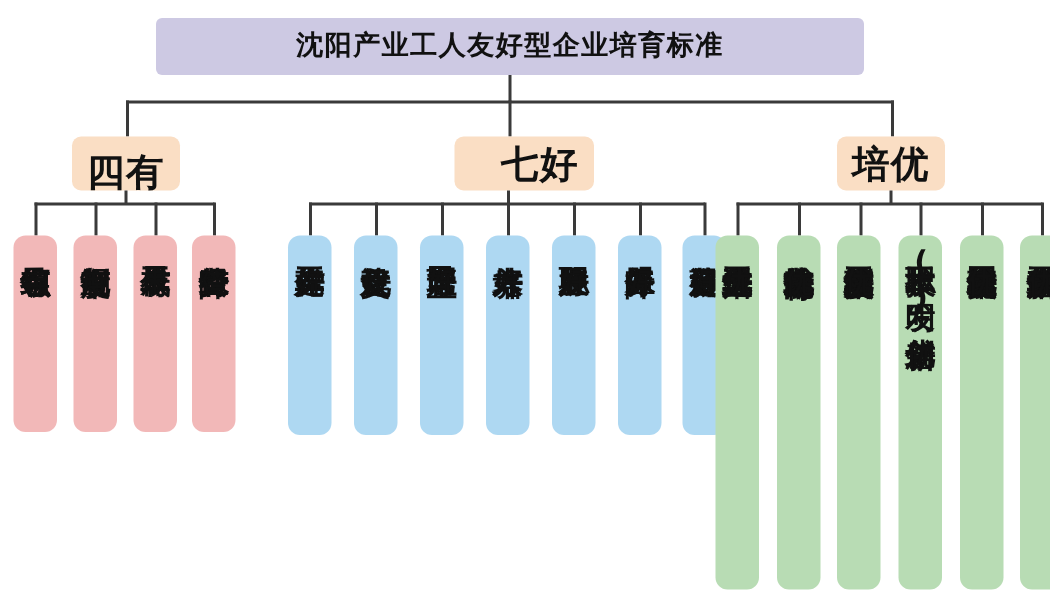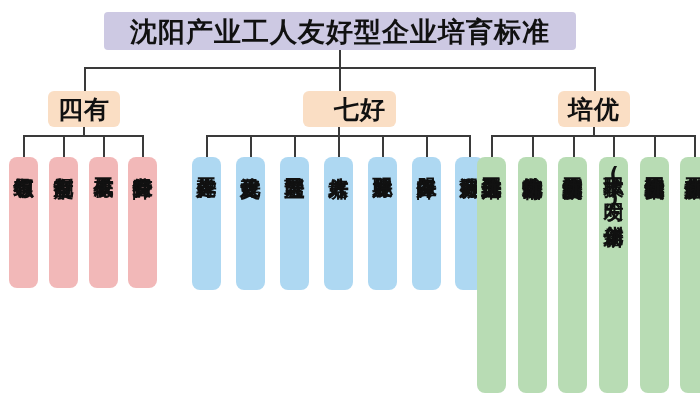--- a/index.html
+++ b/index.html
@@ -16,21 +16,21 @@
   .title-box{
     position:absolute;
     left:104px;top:12px;
     width:472px;height:38px;
     background:#cdc9e3;
     border-radius:4px;
     display:flex;align-items:center;justify-content:center;
     letter-spacing:1px;
   }
   .title-box .txt{
-    font-size:27px;
+    font-size:18px;
     font-weight:bold;
     color:#111111;
     line-height:1;
     white-space:nowrap;
   }
 
   
   .l2{
     position:absolute;
     background:#fadec4;
@@ -80,21 +80,21 @@
   <div class="title-box">
     <span class="txt">沈阳产业工人友好型企业培育标准</span>
   </div>
 
   <div class="ln v" style="left:339px;top:50px;height:18px;"></div>
   <div class="ln h" style="left:84px;top:67px;width:512px;"></div>
   <div class="ln v" style="left:84px;top:67px;height:24px;"></div>
   <div class="ln v" style="left:339px;top:67px;height:24px;"></div>
   <div class="ln v" style="left:594px;top:67px;height:24px;"></div>
 
-  <div class="l2" style="left:48px;top:91px;width:72px;">
+  <div class="l2" style="left:48px;top:91px;width:72px;align-items:flex-end;">
     <span class="txt">四有</span>
   </div>
   <div class="l2" style="left:303px;top:91px;width:72px;padding-left:21px;">
     <span class="txt">七好</span>
   </div>
   <div class="l2" style="left:558px;top:91px;width:72px;text-align:right;">
     <span class="txt">培优</span>
   </div>
 
   <div class="ln v" style="left:83px;top:127px;height:9px;"></div>

